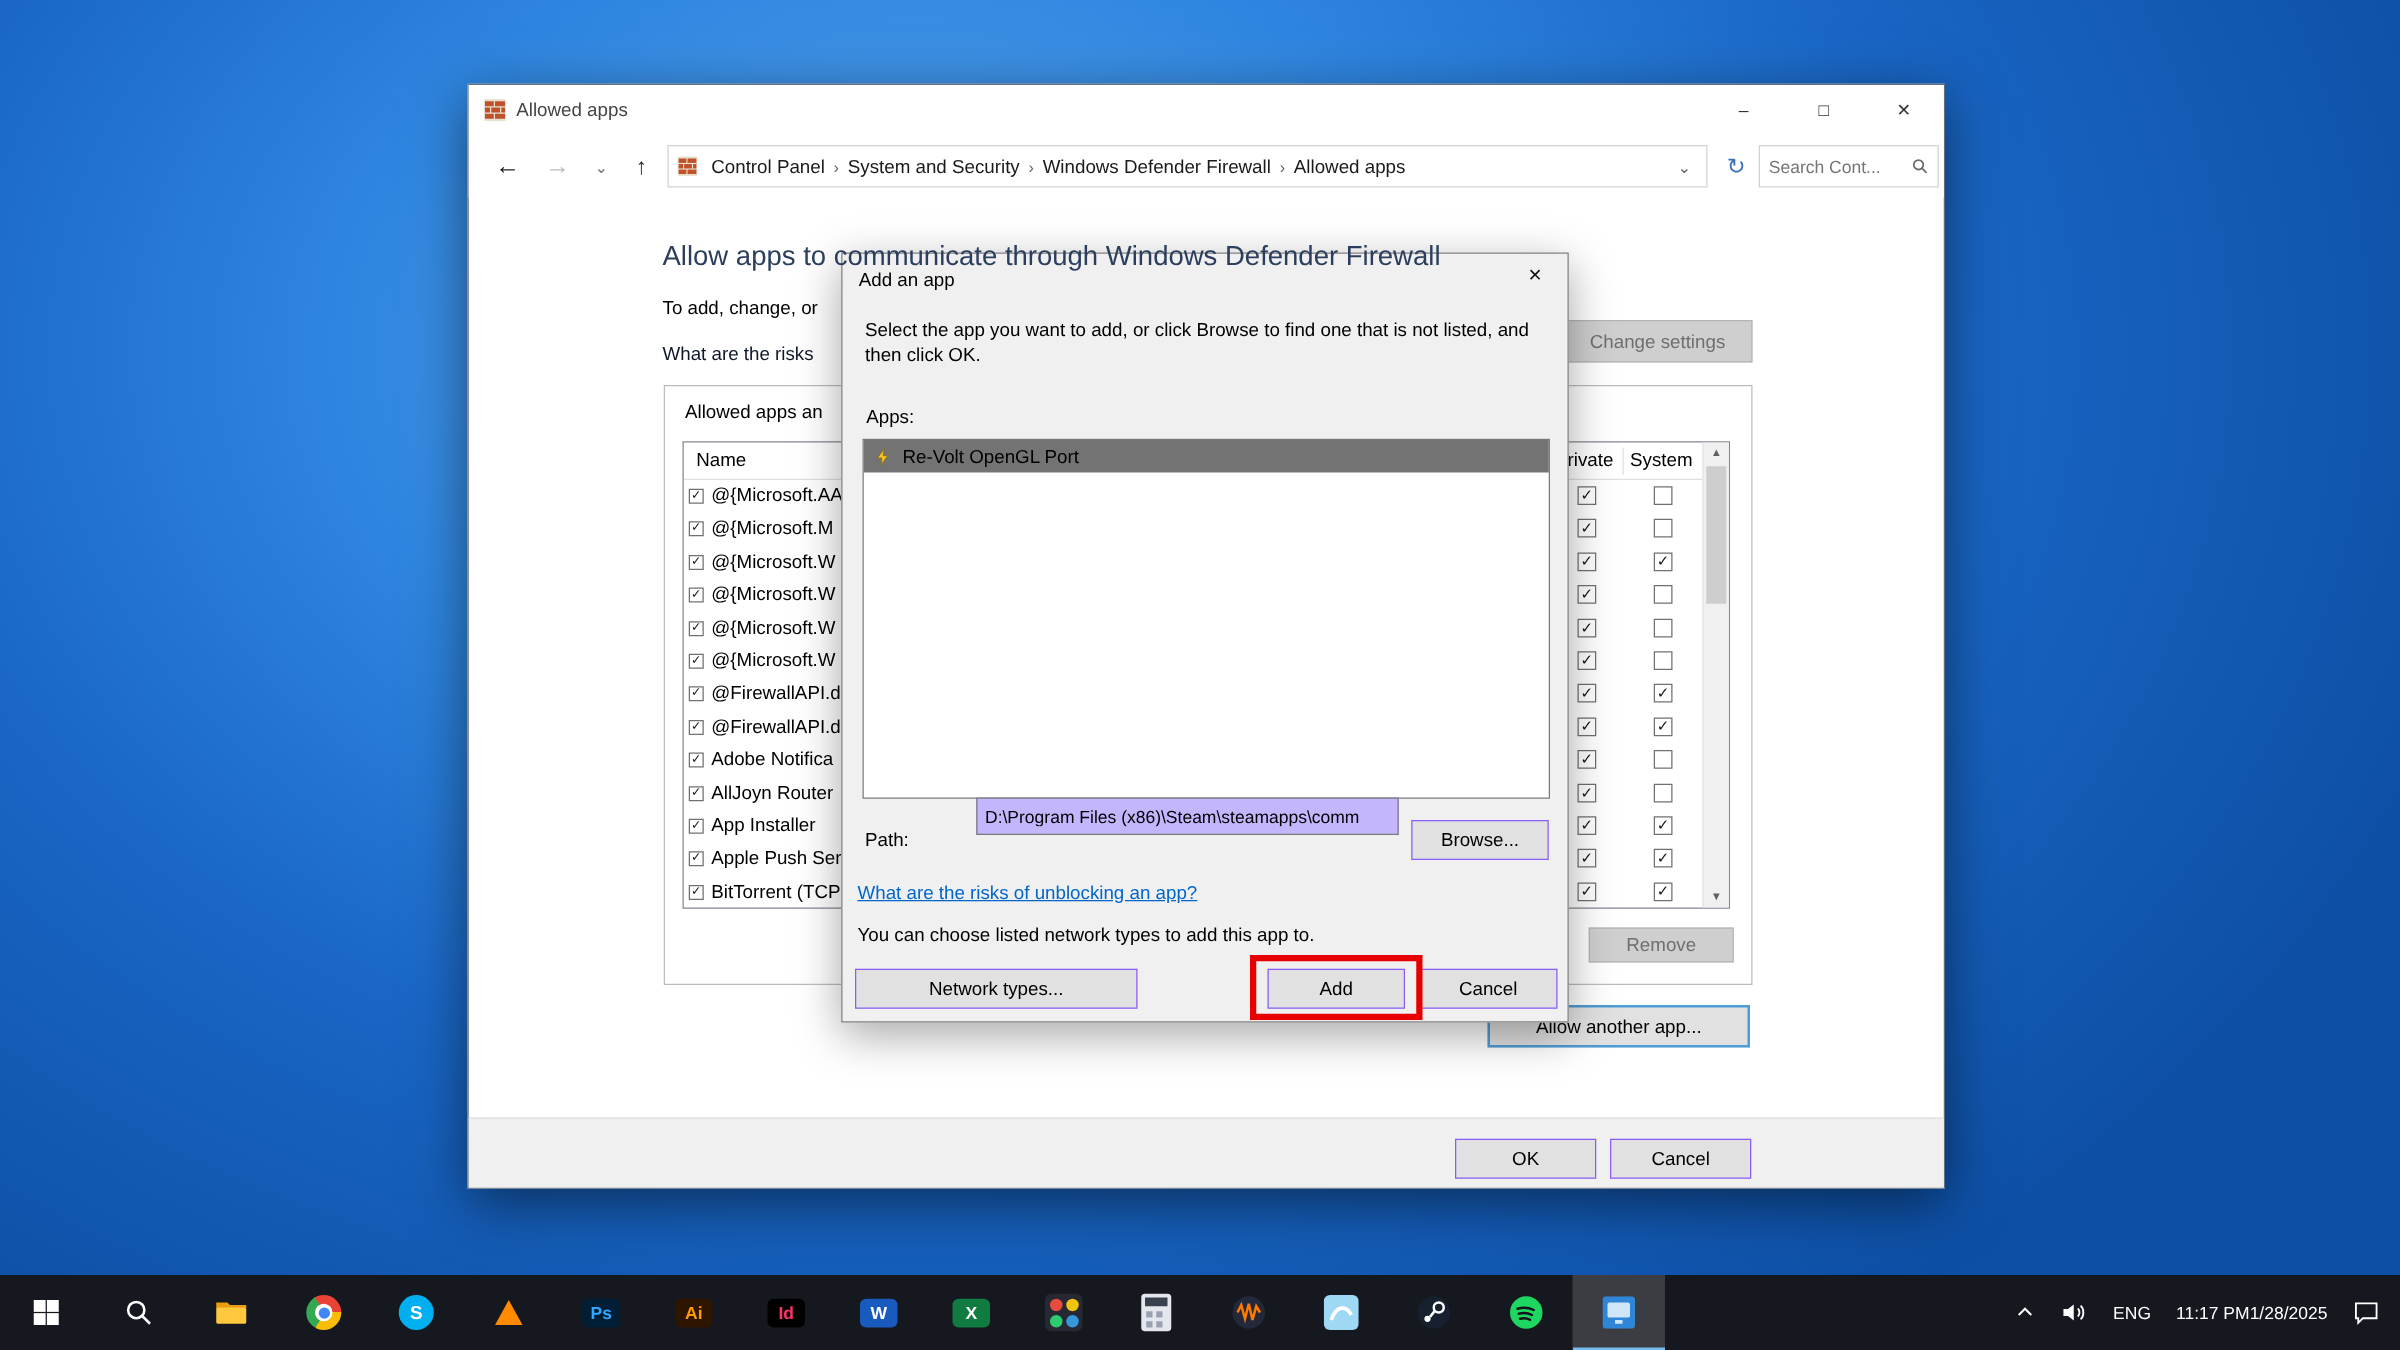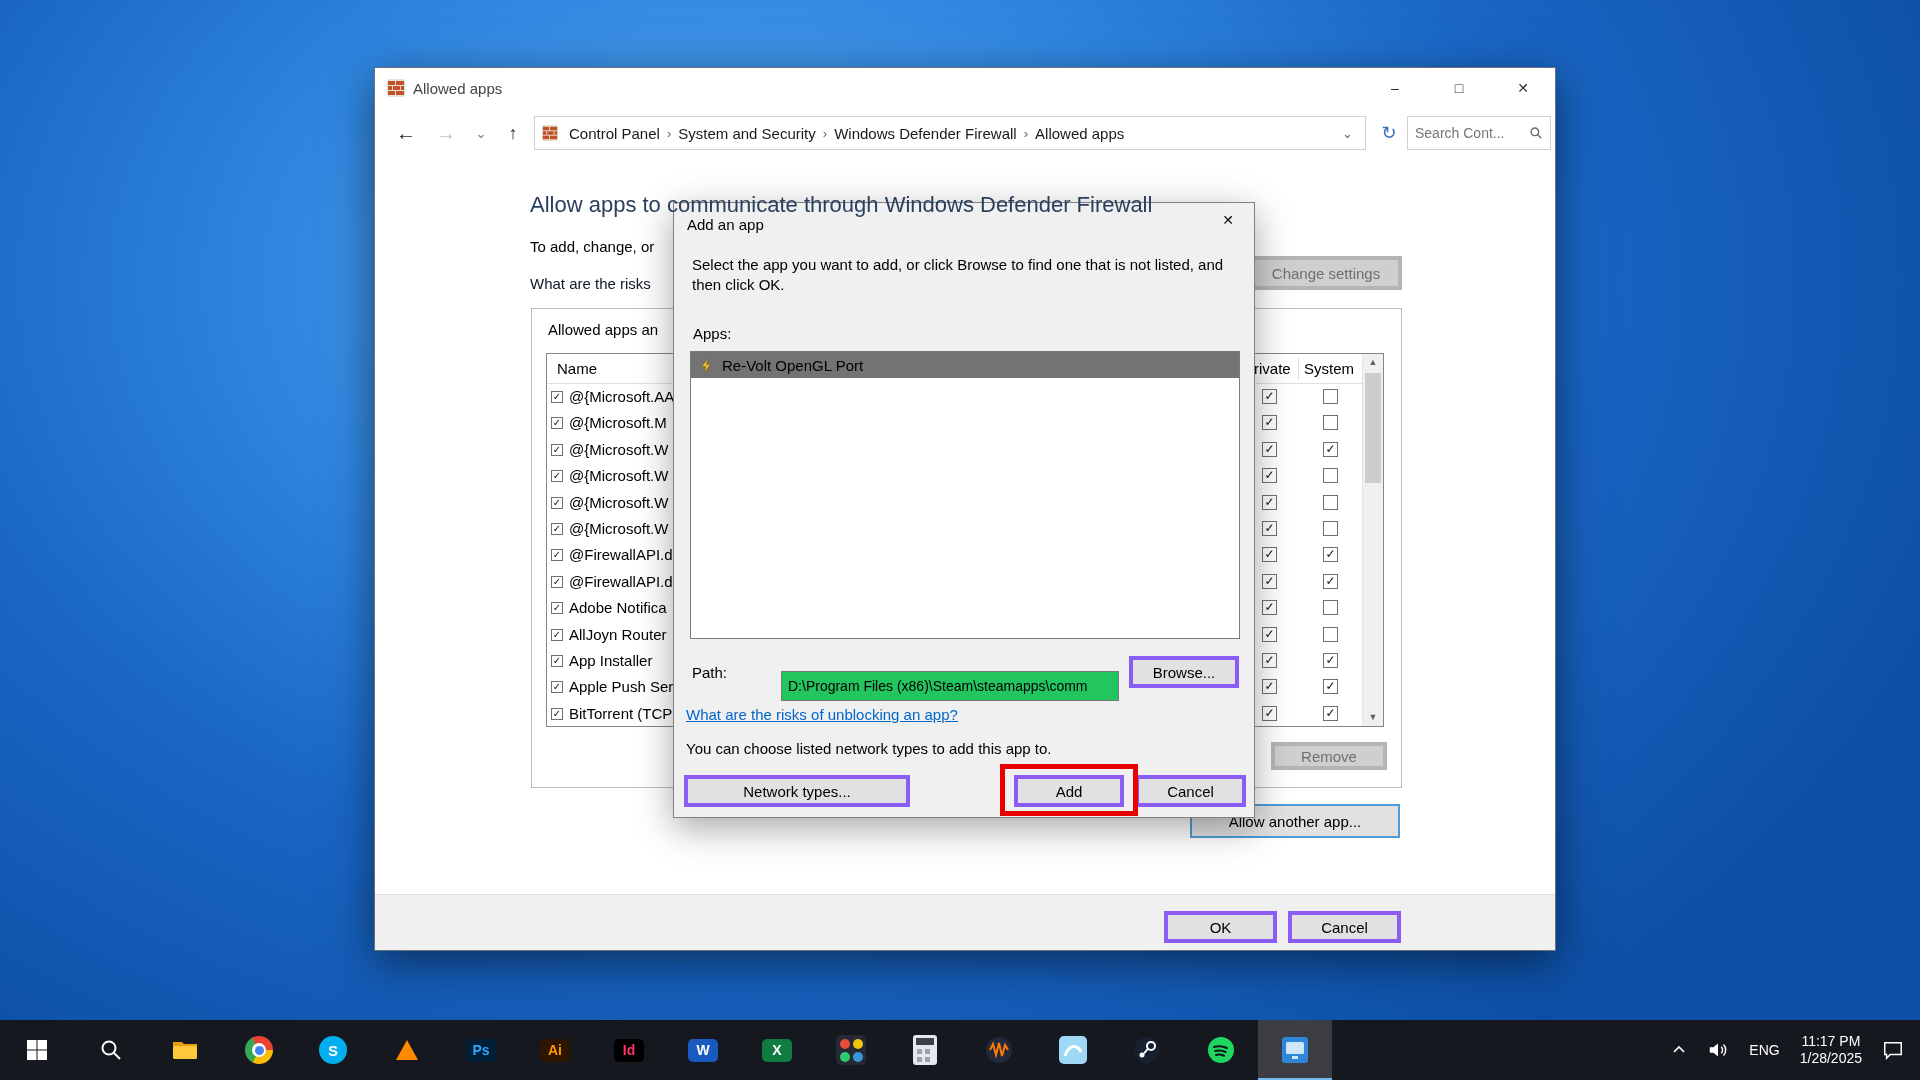--- a/index.html
+++ b/index.html
@@ -30,21 +30,21 @@
   .addr-chev { margin-left:auto; padding-right:12px; color:#666; font-size:13px; }
   .refresh { position:absolute; left:1000px; top:8px; width:28px; height:34px; display:flex; align-items:center; justify-content:center; color:#3971c1; font-size:18px; }
   .searchbox { position:absolute; left:1032px; top:8px; width:144px; height:34px; border:1px solid #d2d2d2; display:flex; align-items:center; background:#fff; }
   .search-input { flex:1; min-width:0; border:none; outline:none; font-family:inherit; font-size:14px; color:#333; padding:0 7px; }
   .search-icon { padding-right:7px; display:flex; }
 
   .h1 { position:absolute; left:155px; top:124px; font-size:22px; color:#2b3e5d; white-space:nowrap; z-index:45; pointer-events:none; }
   .intro { position:absolute; left:155px; top:170px; font-size:15px; color:#000; white-space:nowrap; }
   .risks-main { position:absolute; left:155px; top:207px; font-size:15px; color:#0f172a; white-space:nowrap; cursor:pointer; }
 
-  .btn { position:absolute; background:#e1e1e1; border:4px solid #8b5cf6; color:#000; font-size:15px;
+  .btn { position:absolute; background:#e1e1e1; border:1px solid #8b5cf6; color:#000; font-size:15px;
     display:flex; align-items:center; justify-content:center; font-family:inherit; cursor:default; }
   .btn.dis { background:#cfcfcf; border-color:#b5b5b5; color:#6f6f6f; }
 
   #change-settings { left:875px; top:188px; width:152px; height:34px; }
   .group { position:absolute; left:156px; top:240px; width:871px; height:480px; border:1px solid #bcbcbc; }
   .group-label { position:absolute; left:16px; top:12px; font-size:15px; white-space:nowrap; }
   .listview { position:absolute; left:14px; top:44px; width:838px; height:374px; border:1px solid #828790; background:#fff; }
   .lv-header { position:relative; height:30px; border-bottom:1px solid #e0e0e0; }
   .col-name-h { position:absolute; left:10px; top:6px; font-size:15px; }
   .col-priv-h { position:absolute; left:697px; top:6px; font-size:15px; }
@@ -75,37 +75,37 @@
     border:1px solid #808080; box-shadow:0 10px 34px rgba(0,0,0,.35); z-index:40; }
   .dlg-title { position:absolute; left:13px; top:13px; font-size:15px; color:#000; }
   .dlg-close { position:absolute; right:0; top:0; width:52px; height:34px; display:flex; align-items:center; justify-content:center; font-size:14px; color:#111; }
   .dlg-instr { position:absolute; left:18px; top:52px; width:548px; font-size:15px; line-height:20px; color:#000; }
   .dlg-apps-label { position:absolute; left:19px; top:122px; font-size:15px; }
   .dlg-list { position:absolute; left:16px; top:148px; width:550px; height:288px; background:#fff; border:1px solid #7a7a7a; }
   .dlg-item { position:relative; height:26px; background:#737373; display:flex; align-items:center; }
   .bolt { margin-left:8px; display:flex; }
   .dlg-item-text { margin-left:8px; font-size:15px; }
   .dlg-path-label { position:absolute; left:18px; top:461px; font-size:15px; }
-  .dlg-path-input { position:absolute; left:107px; top:468px; width:338px; height:30px; border:1px solid #7a7a7a;
-    background:#22c55e; font-family:inherit; font-size:14px; color:#000; padding:0 6px; }
+  .dlg-path-input { position:absolute; left:107px; top:435px; width:338px; height:30px; border:1px solid #7a7a7a;
+    background:#c4b5fd; font-family:inherit; font-size:14px; color:#000; padding:0 6px; }
   .dlg-browse { left:455px; top:453px; width:110px; height:32px; }
   .dlg-risks { position:absolute; left:12px; top:503px; font-size:15px; color:#0066cc; text-decoration:underline; cursor:pointer; white-space:nowrap; }
   .dlg-nettext { position:absolute; left:12px; top:537px; font-size:15px; white-space:nowrap; }
   .dlg-network { left:10px; top:572px; width:226px; height:32px; }
   .dlg-add { left:340px; top:572px; width:110px; height:32px; }
   .dlg-cancel2 { left:461px; top:572px; width:111px; height:32px; }
   .red-rect { position:absolute; left:326px; top:561px; width:138px; height:52px; border:5px solid #e80000; z-index:5; pointer-events:none; }
 
   
   .taskbar { position:absolute; left:0; bottom:0; width:1920px; height:60px; background:#16181f; z-index:100; display:flex; }
   .tb-app { width:74px; height:60px; display:flex; align-items:center; justify-content:center; cursor:default; }
   .tb-app.active { background:rgba(255,255,255,.16); box-shadow:inset 0 -2px 0 #76b9ed; }
   .tray { margin-left:auto; display:flex; align-items:center; padding-right:6px; }
   .tray-item { height:60px; display:flex; align-items:center; justify-content:center; padding:0 10px; color:#fff; font-size:14px; }
-  .clock { flex-direction:column; line-height:17px; text-align:center; }
+  .clock { flex-direction:row; line-height:17px; text-align:center; }
 
   .tile { width:30px; height:23px; border-radius:5px; display:flex; align-items:center; justify-content:center; font-weight:700; font-size:14px; }
   .t-ps { background:#001e36; color:#31a8ff; } .t-ai { background:#2e1500; color:#ff9a00; }
   .t-id { background:#000000; color:#ff3366; } .t-word { background:#185abd; color:#fff; }
   .t-excel { background:#107c41; color:#fff; }
   .skype { width:28px; height:28px; border-radius:50%; background:#00aff0; color:#fff; font-weight:700; font-size:15px; display:flex; align-items:center; justify-content:center; }
   .chrome { width:28px; height:28px; border-radius:50%; background:conic-gradient(from -30deg,#ea4335 0 33%,#fbbc05 0 66%,#34a853 0 100%); position:relative; }
   .chrome::before { content:""; position:absolute; left:7px; top:7px; width:14px; height:14px; border-radius:50%; background:#fff; }
   .chrome::after { content:""; position:absolute; left:9.5px; top:9.5px; width:9px; height:9px; border-radius:50%; background:#4285f4; }
   .vlc { width:0; height:0; border-left:11px solid transparent; border-right:11px solid transparent; border-bottom:20px solid #ff8a00; }

